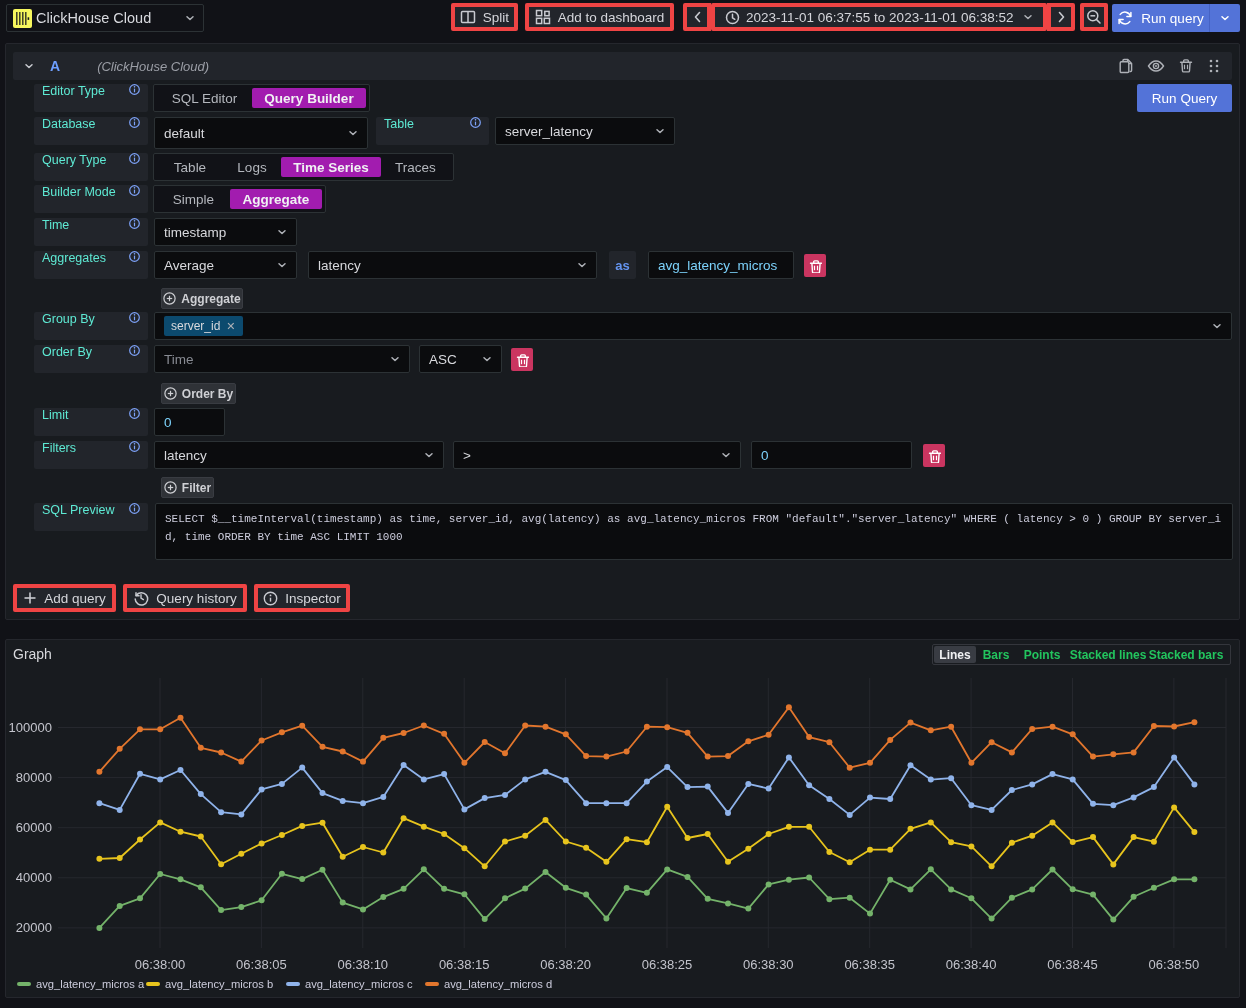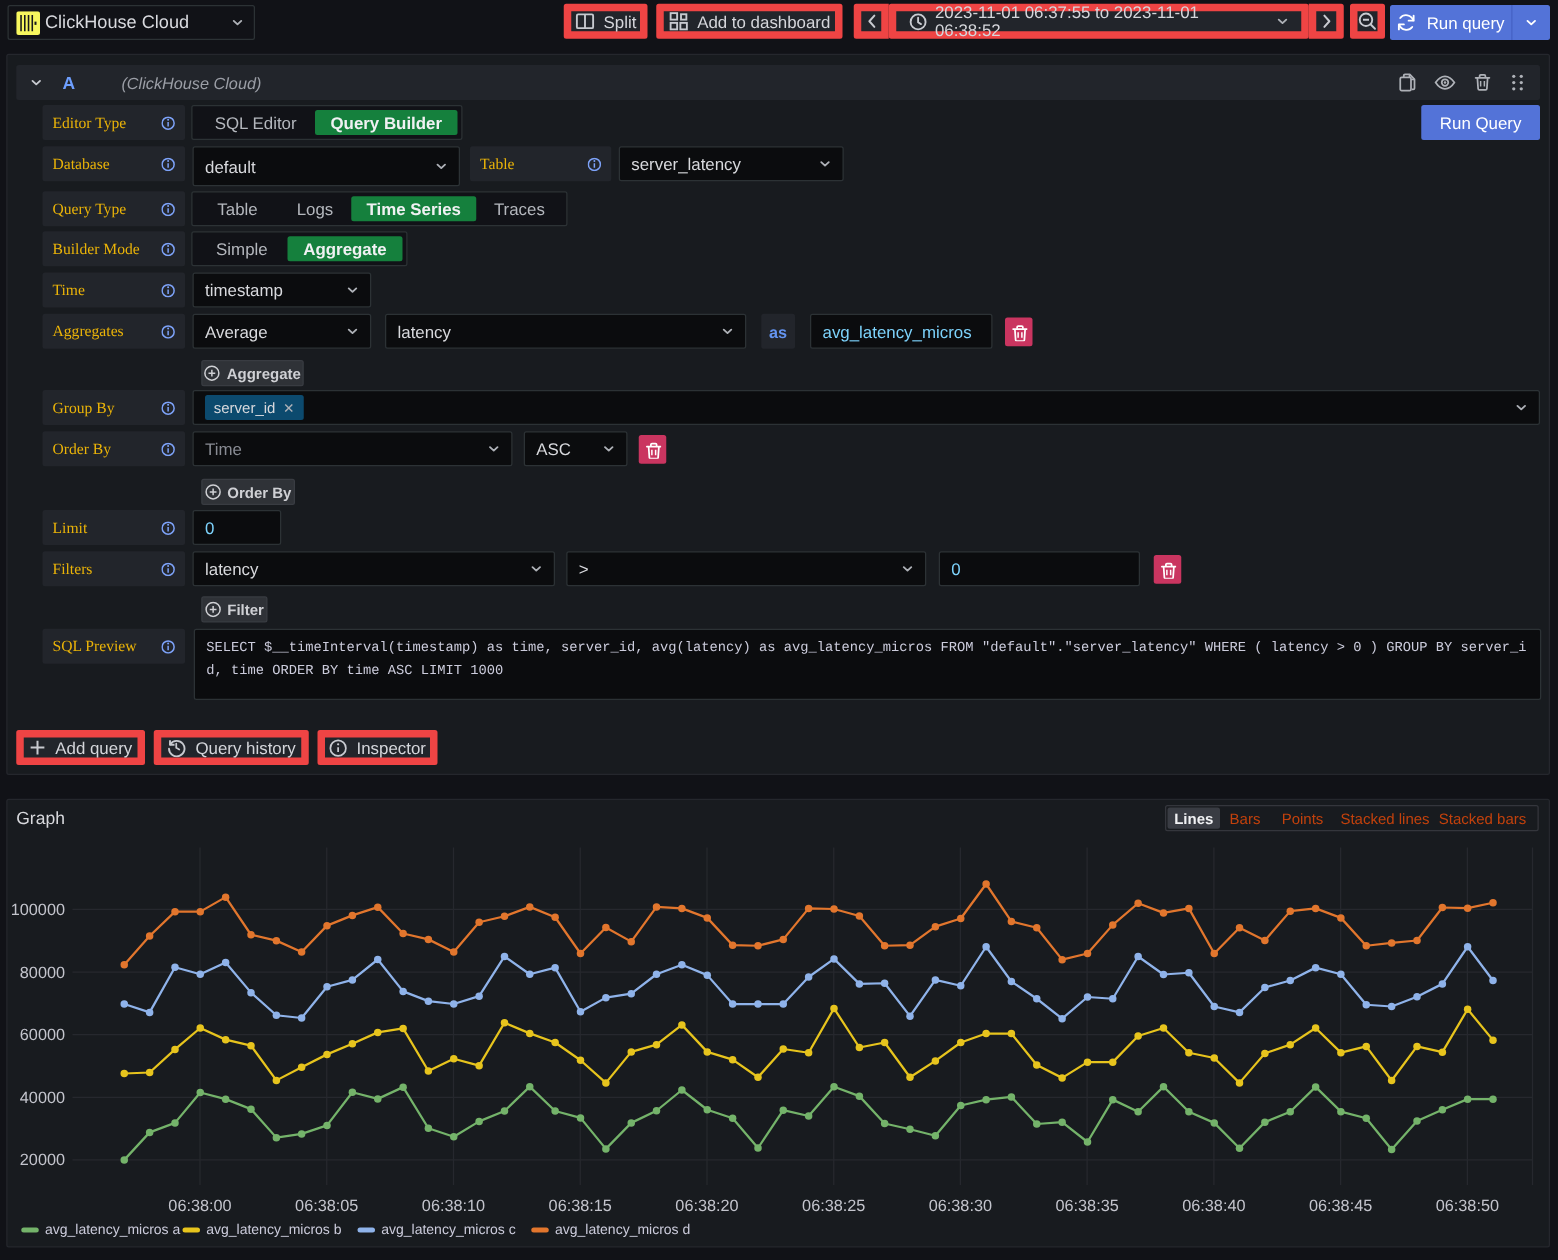--- a/index.html
+++ b/index.html
@@ -1,33 +1,33 @@
 <!DOCTYPE html>
 <html><head><meta charset="utf-8"><style>
 * { margin:0; padding:0; box-sizing:border-box; }
 html,body { width:1246px; height:1008px; background:#111217; font-family:"Liberation Sans",sans-serif; overflow:hidden; position:relative; }
 .abs { position:absolute; }
 .panel { position:absolute; background:#181b1f; border:1px solid #25272d; border-radius:2px; }
-.tbtn { position:absolute; height:28px; background:#22252b; border:6px solid #ef4444; border-radius:2px; display:flex; align-items:center; justify-content:center; gap:7px; color:#d5d6db; font-size:13.5px; font-weight:500; }
-.chip { position:absolute; height:28px; background:#22252b; border-radius:2px; display:flex; align-items:center; padding:0 8px; color:#eab308; font-size:12.5px; font-weight:500;font-family:Liberation Serif, serif; }
+.tbtn { position:absolute; height:28px; background:#22252b; border:4px solid #ef4444; border-radius:2px; display:flex; align-items:center; justify-content:center; gap:7px; color:#d5d6db; font-size:13.5px; font-weight:500; }
+.chip { position:absolute; height:28px; background:#22252b; border-radius:2px; display:flex; padding:0 8px; color:#5eead4; font-size:12.5px; font-weight:500; }
 .chip .ii { margin-left:auto; display:flex; }
 .sel { position:absolute; background:#0b0c0e; border:1px solid #2c3235; border-radius:2px; display:flex; align-items:center; padding:0 9px; }
 .seltxt { color:#d8d9dd; font-size:13.5px; }
 .seltxt-gray { color:#888b93; font-size:13.5px; }
 .selchev { margin-left:auto; display:flex; }
 .inp { position:absolute; background:#0b0c0e; border:1px solid #2c3235; border-radius:2px; display:flex; align-items:center; padding:0 9px; color:#7dd3fc; font-size:13.5px; }
 .rgroup { position:absolute; background:#111217; border:1px solid #2c3235; border-radius:2px; display:flex; align-items:center; padding:3px; }
 .ropt { display:flex; align-items:center; justify-content:center; height:100%; color:#b4b7bd; font-size:13.5px; border-radius:2px; }
-.rsel { background:#15803d; color:#f0f1f3; font-weight:700; }
+.rsel { background:#a21caf; color:#f0f1f3; font-weight:700; }
 .addbtn { position:absolute; height:21px; background:#2f3237; border:1px solid #393c42; border-radius:2px; display:flex; align-items:center; justify-content:center; gap:5px; color:#cfd0d4; font-size:12px; font-weight:700; }
 .redbtn { position:absolute; width:22px; height:23px; background:#ca3560; border-radius:2px; display:flex; align-items:center; justify-content:center; }
 .axlab { fill:#c3c4cc; font-size:13px; font-family:"Liberation Sans",sans-serif; }
 .leg { position:absolute; display:flex; align-items:center; gap:5px; color:#ccccdc; font-size:11.2px; white-space:nowrap; }
 .leg .sw { width:14px; height:4px; border-radius:2px; }
-.mopt { display:flex; align-items:center; justify-content:center; height:100%; color:#c2410c; font-size:12px; border-radius:2px; }
+.mopt { display:flex; align-items:center; justify-content:center; height:100%; color:#22c55e; font-size:12px; border-radius:2px;font-weight:bold; }
 </style></head>
 <body>
 
 <div class="abs" style="left:6px;top:4px;width:198px;height:28px;border:1px solid #2c3235;border-radius:2px;display:flex;align-items:center;padding:0 8px 0 6px;gap:4px">
   <svg width="19" height="19" viewBox="0 0 19 19" style="">
       <rect width="19" height="19" rx="2" fill="#f7f75e"></rect>
       <rect x="3.2" y="3" width="1.25" height="13" fill="#17181c"></rect>
       <rect x="6.2" y="3" width="1.25" height="13" fill="#17181c"></rect>
       <rect x="9.2" y="3" width="1.25" height="13" fill="#17181c"></rect>
       <rect x="12.2" y="3" width="1.25" height="13" fill="#17181c"></rect>

